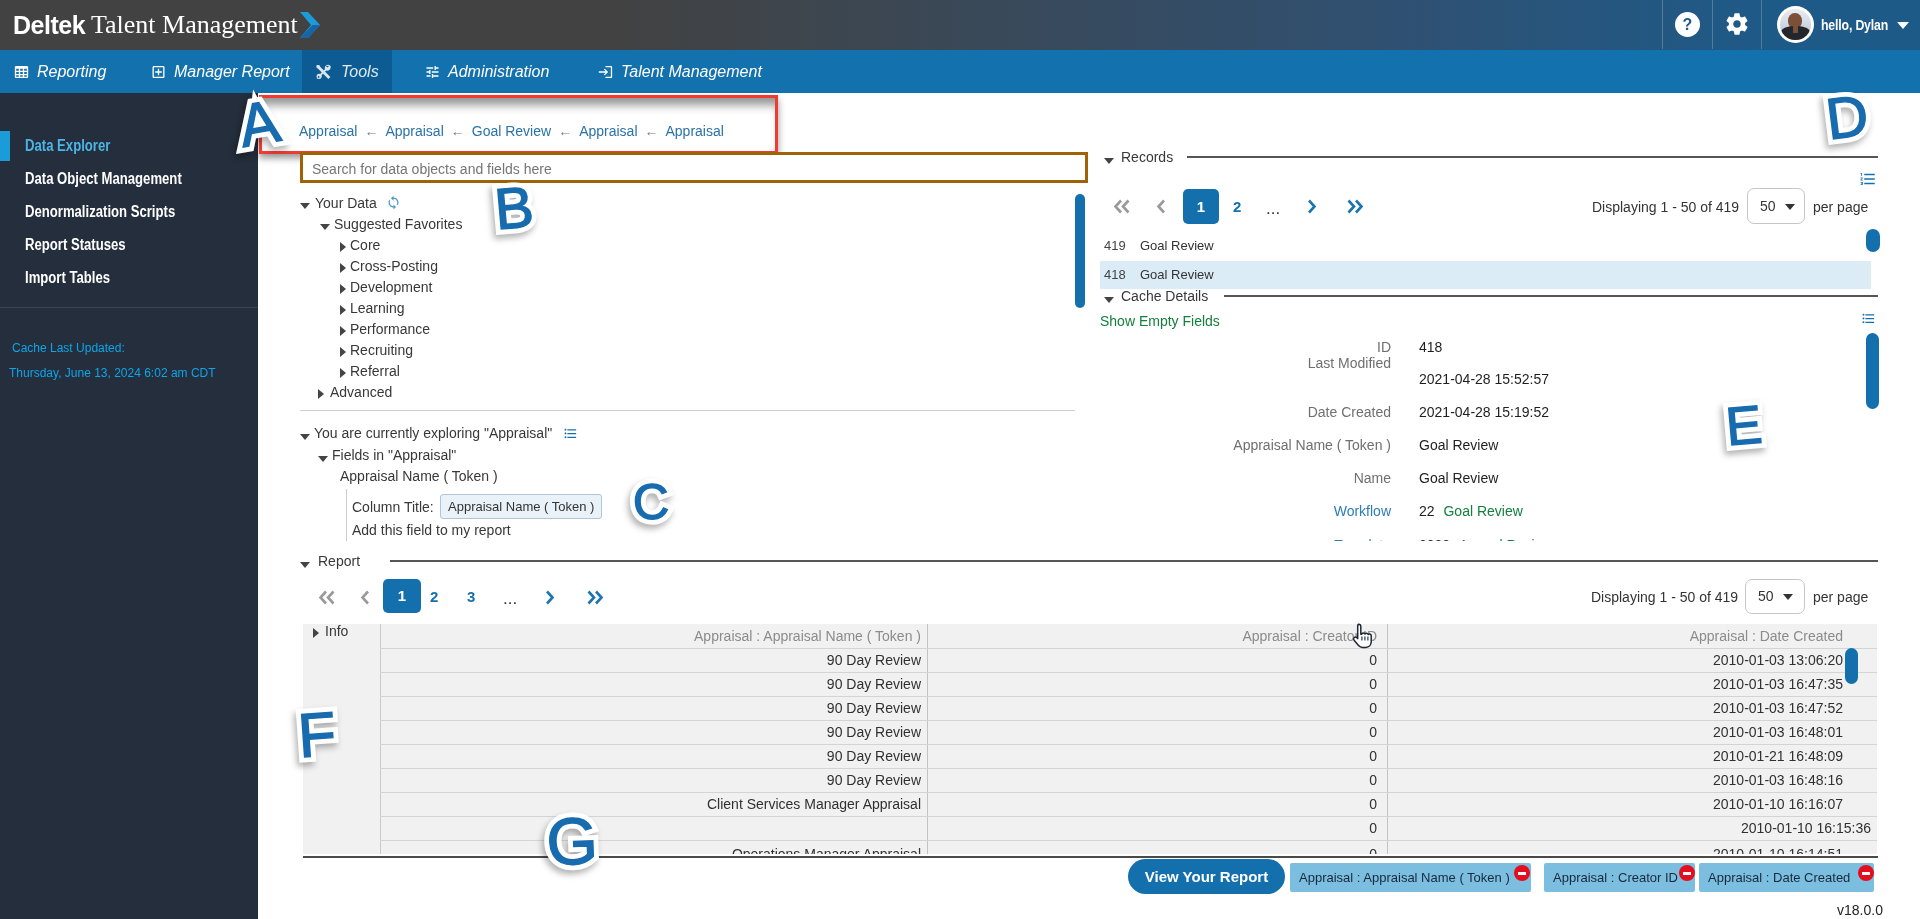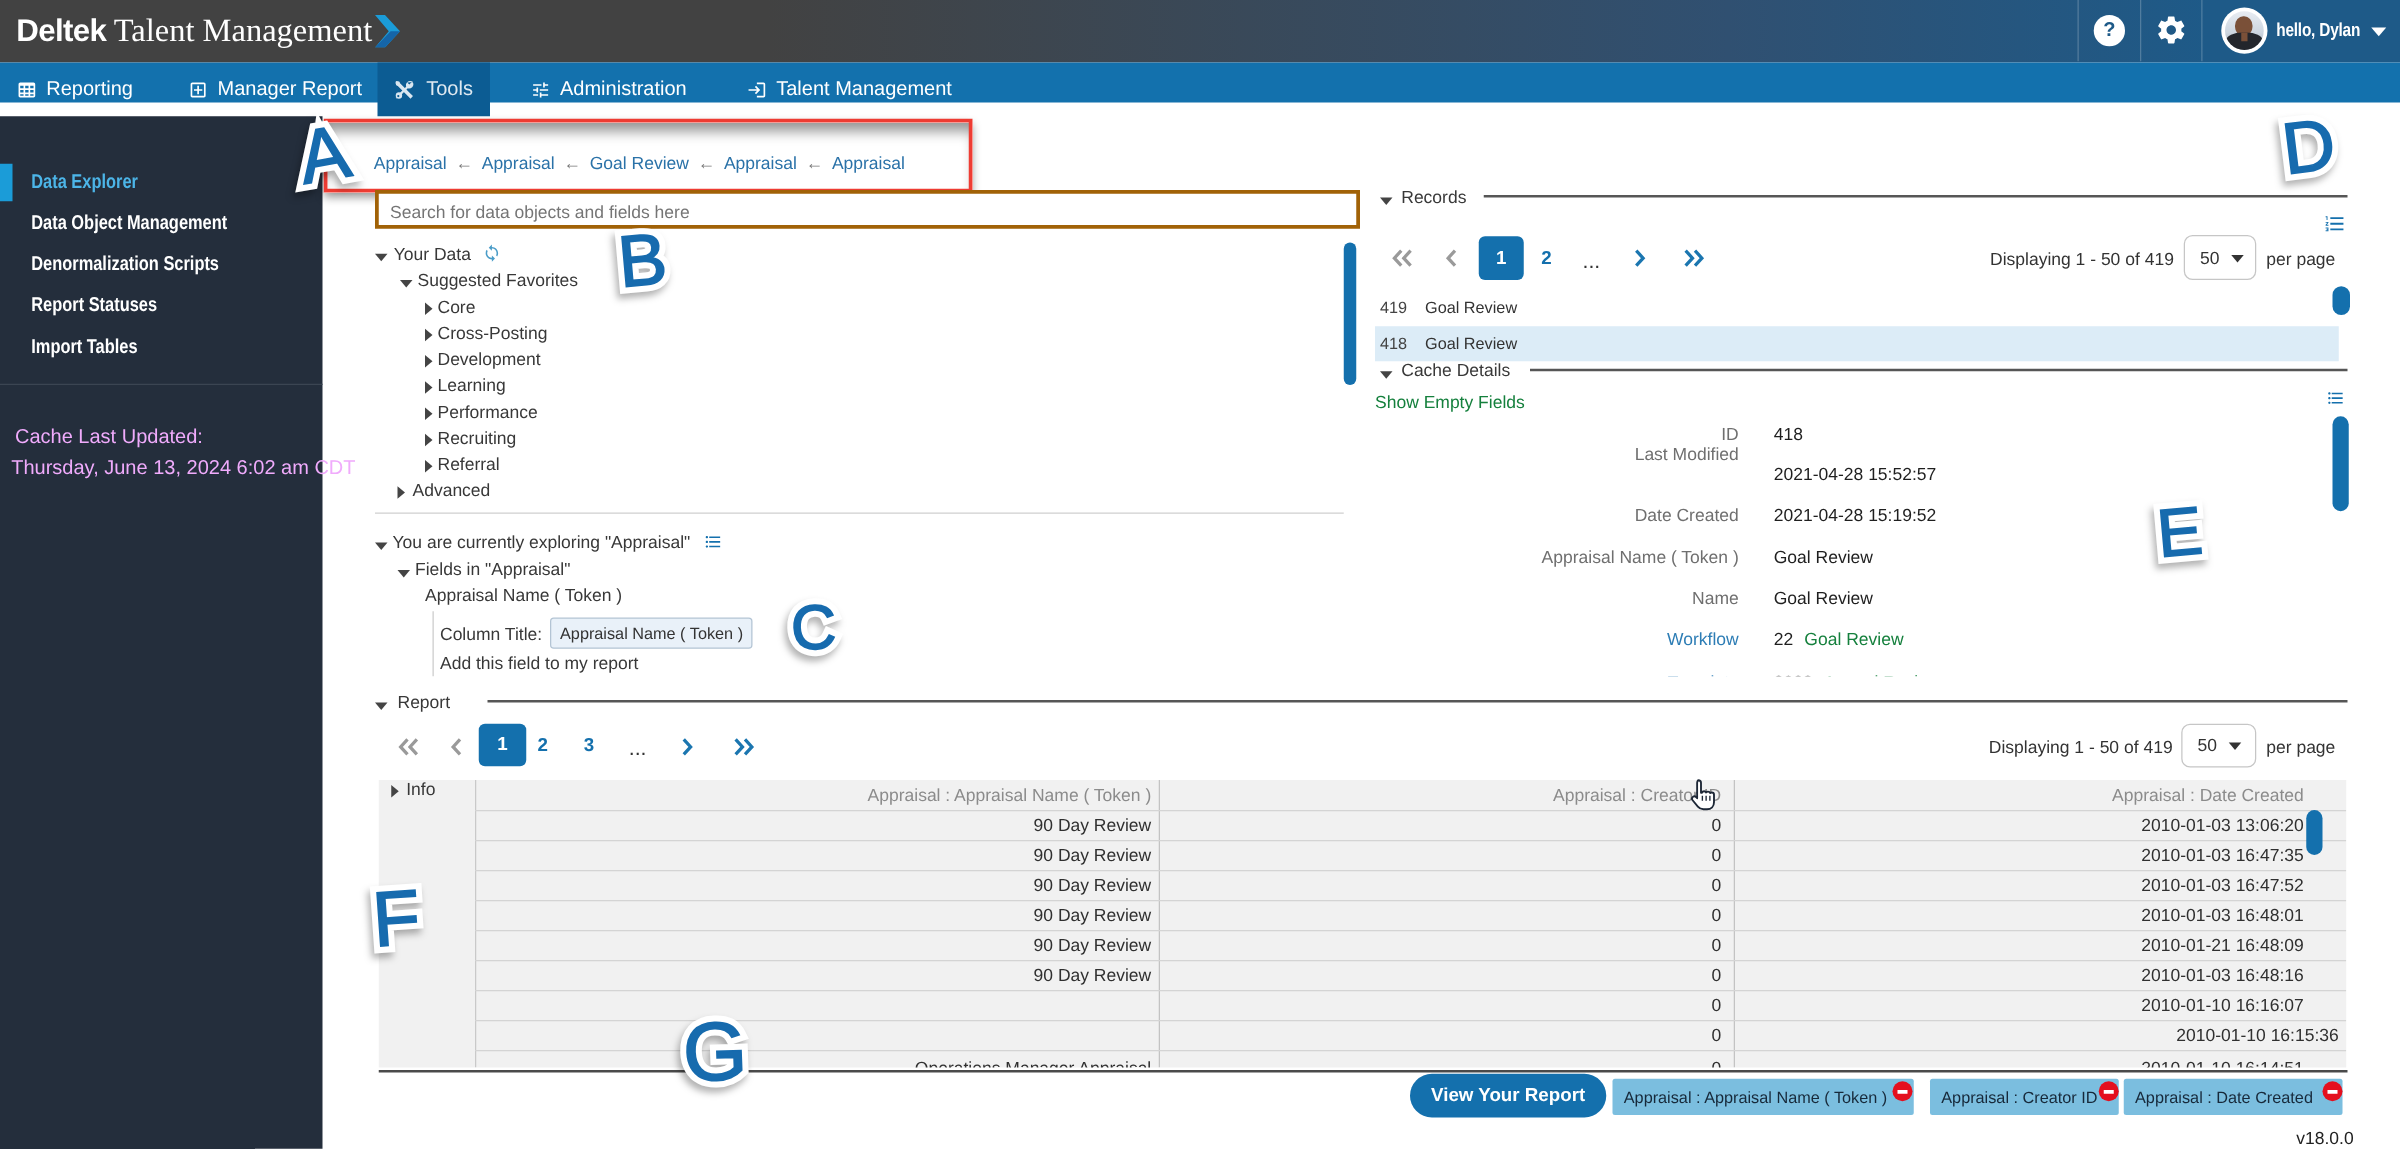--- a/index.html
+++ b/index.html
@@ -11,30 +11,30 @@
   background:linear-gradient(90deg,#424242 0%,#424242 32%,#305071 72%,#1e5a88 92%,#1e5a88 100%); }
 #logo-deltek { position:absolute; left:13px; top:11px; color:#fff; font-size:25px; font-weight:bold; letter-spacing:-0.5px;}
 #logo-tm { position:absolute; left:91px; top:10px; color:#fff; font-size:26px; font-family:"Liberation Serif",serif; }
 .hsep { position:absolute; top:0; width:1px; height:49px; background:rgba(255,255,255,0.22); }
 #helpc { position:absolute; left:1675px; top:12px; width:25px; height:25px; border-radius:50%; background:#fff; color:#1e5a88; font-size:16px; font-weight:bold; text-align:center; line-height:25px; }
 #hello { position:absolute; left:1821px; top:16px; color:#fff; font-size:15px; font-weight:bold; letter-spacing:-0.2px; transform:scaleX(0.82); transform-origin:left center; }
 #caret { position:absolute; left:1897px; top:22px; width:0; height:0; border-left:6px solid transparent; border-right:6px solid transparent; border-top:7px solid #fff; }
 #avatar { position:absolute; left:1777px; top:6px; width:37px; height:37px; border-radius:50%; background:#fff; }
 #avatar .ph { position:absolute; left:3px; top:3px; width:31px; height:31px; border-radius:50%; overflow:hidden; background:linear-gradient(180deg,#e8ecf2 0%,#cdd6e0 55%,#9aa5b2 100%); }
 
-#nav { position:absolute; left:0; top:50px; width:1920px; height:32px; background:#1371ad; }
+#nav { position:absolute; left:0; top:50px; width:1920px; height:43px; background:#1371ad;font-style:italic; }
 .tab { position:absolute; top:0; height:43px; color:#fff; font-size:16px; white-space:nowrap; }
 .tab span.lbl { position:absolute; top:13px; white-space:nowrap; }
 #tab-tools { left:302px; width:90px; background:#0c5c93; }
 
 #side { position:absolute; left:0; top:93px; width:258px; height:826px; background:#242e3c; }
 #side .ind { position:absolute; left:0; top:38px; width:10px; height:30px; background:#1b9cd8; }
 .sitem { position:absolute; left:25px; color:#fff; font-size:16px; font-weight:bold; white-space:nowrap; transform:scaleX(0.82); transform-origin:left center; }
 #side .div { position:absolute; left:0; top:214px; width:258px; height:1px; background:#3b4552; }
-.cache { position:absolute; color:#f0abfc; font-size:16px; white-space:nowrap; }
+.cache { position:absolute; color:#0ea5e9; font-size:12px; white-space:nowrap; }
 
 .t15 { font-size:14px; color:#333; white-space:nowrap; }
 .link { color:#15803d; }
 .tri-d { display:inline-block; width:0; height:0; border-left:5px solid transparent; border-right:5px solid transparent; border-top:6px solid #444; }
 .tri-r { display:inline-block; width:0; height:0; border-top:5px solid transparent; border-bottom:5px solid transparent; border-left:6px solid #444; }
 .secline { position:absolute; height:2px; background:#565656; }
 .thumb { position:absolute; background:#1470ad; border-radius:7px; }
 
 #redrect { position:absolute; left:259px; top:95px; width:519px; height:59px; border:3px solid #ee3c33;
   box-shadow:0 4px 7px rgba(0,0,0,0.42), inset 0 12px 10px -5px rgba(0,0,0,0.42); }
@@ -245,20 +245,21 @@
     <div class="cell" style="left:1100px;top:76px;width:440px">2010-01-03 16:47:52</div>
   <div class="cell" style="left:100px;top:100px;width:518px">90 Day Review</div>
     <div class="cell" style="left:640px;top:100px;width:434px">0</div>
     <div class="cell" style="left:1100px;top:100px;width:440px">2010-01-03 16:48:01</div>
   <div class="cell" style="left:100px;top:124px;width:518px">90 Day Review</div>
     <div class="cell" style="left:640px;top:124px;width:434px">0</div>
     <div class="cell" style="left:1100px;top:124px;width:440px">2010-01-21 16:48:09</div>
   <div class="cell" style="left:100px;top:148px;width:518px">90 Day Review</div>
     <div class="cell" style="left:640px;top:148px;width:434px">0</div>
     <div class="cell" style="left:1100px;top:148px;width:440px">2010-01-03 16:48:16</div>
+  <div class="cell" style="left:100px;top:172px;width:518px">Client Services Manager Appraisal</div>
     <div class="cell" style="left:640px;top:172px;width:434px">0</div>
     <div class="cell" style="left:1100px;top:172px;width:440px">2010-01-10 16:16:07</div>
     <div class="cell" style="left:640px;top:196px;width:434px">0</div>
     <div class="cell" style="left:1128px;top:196px;width:440px">2010-01-10 16:15:36</div>
   <div class="cell" style="left:100px;top:222px;width:518px">Operations Manager Appraisal</div>
     <div class="cell" style="left:640px;top:222px;width:434px">0</div>
     <div class="cell" style="left:1100px;top:222px;width:440px">2010-01-10 16:14:51</div>
 </div>
 <div class="trow" style="left:313px;top:625px"><span class="tri-r"></span></div>
 <div class="trow" style="left:325px;top:623px">Info</div>

